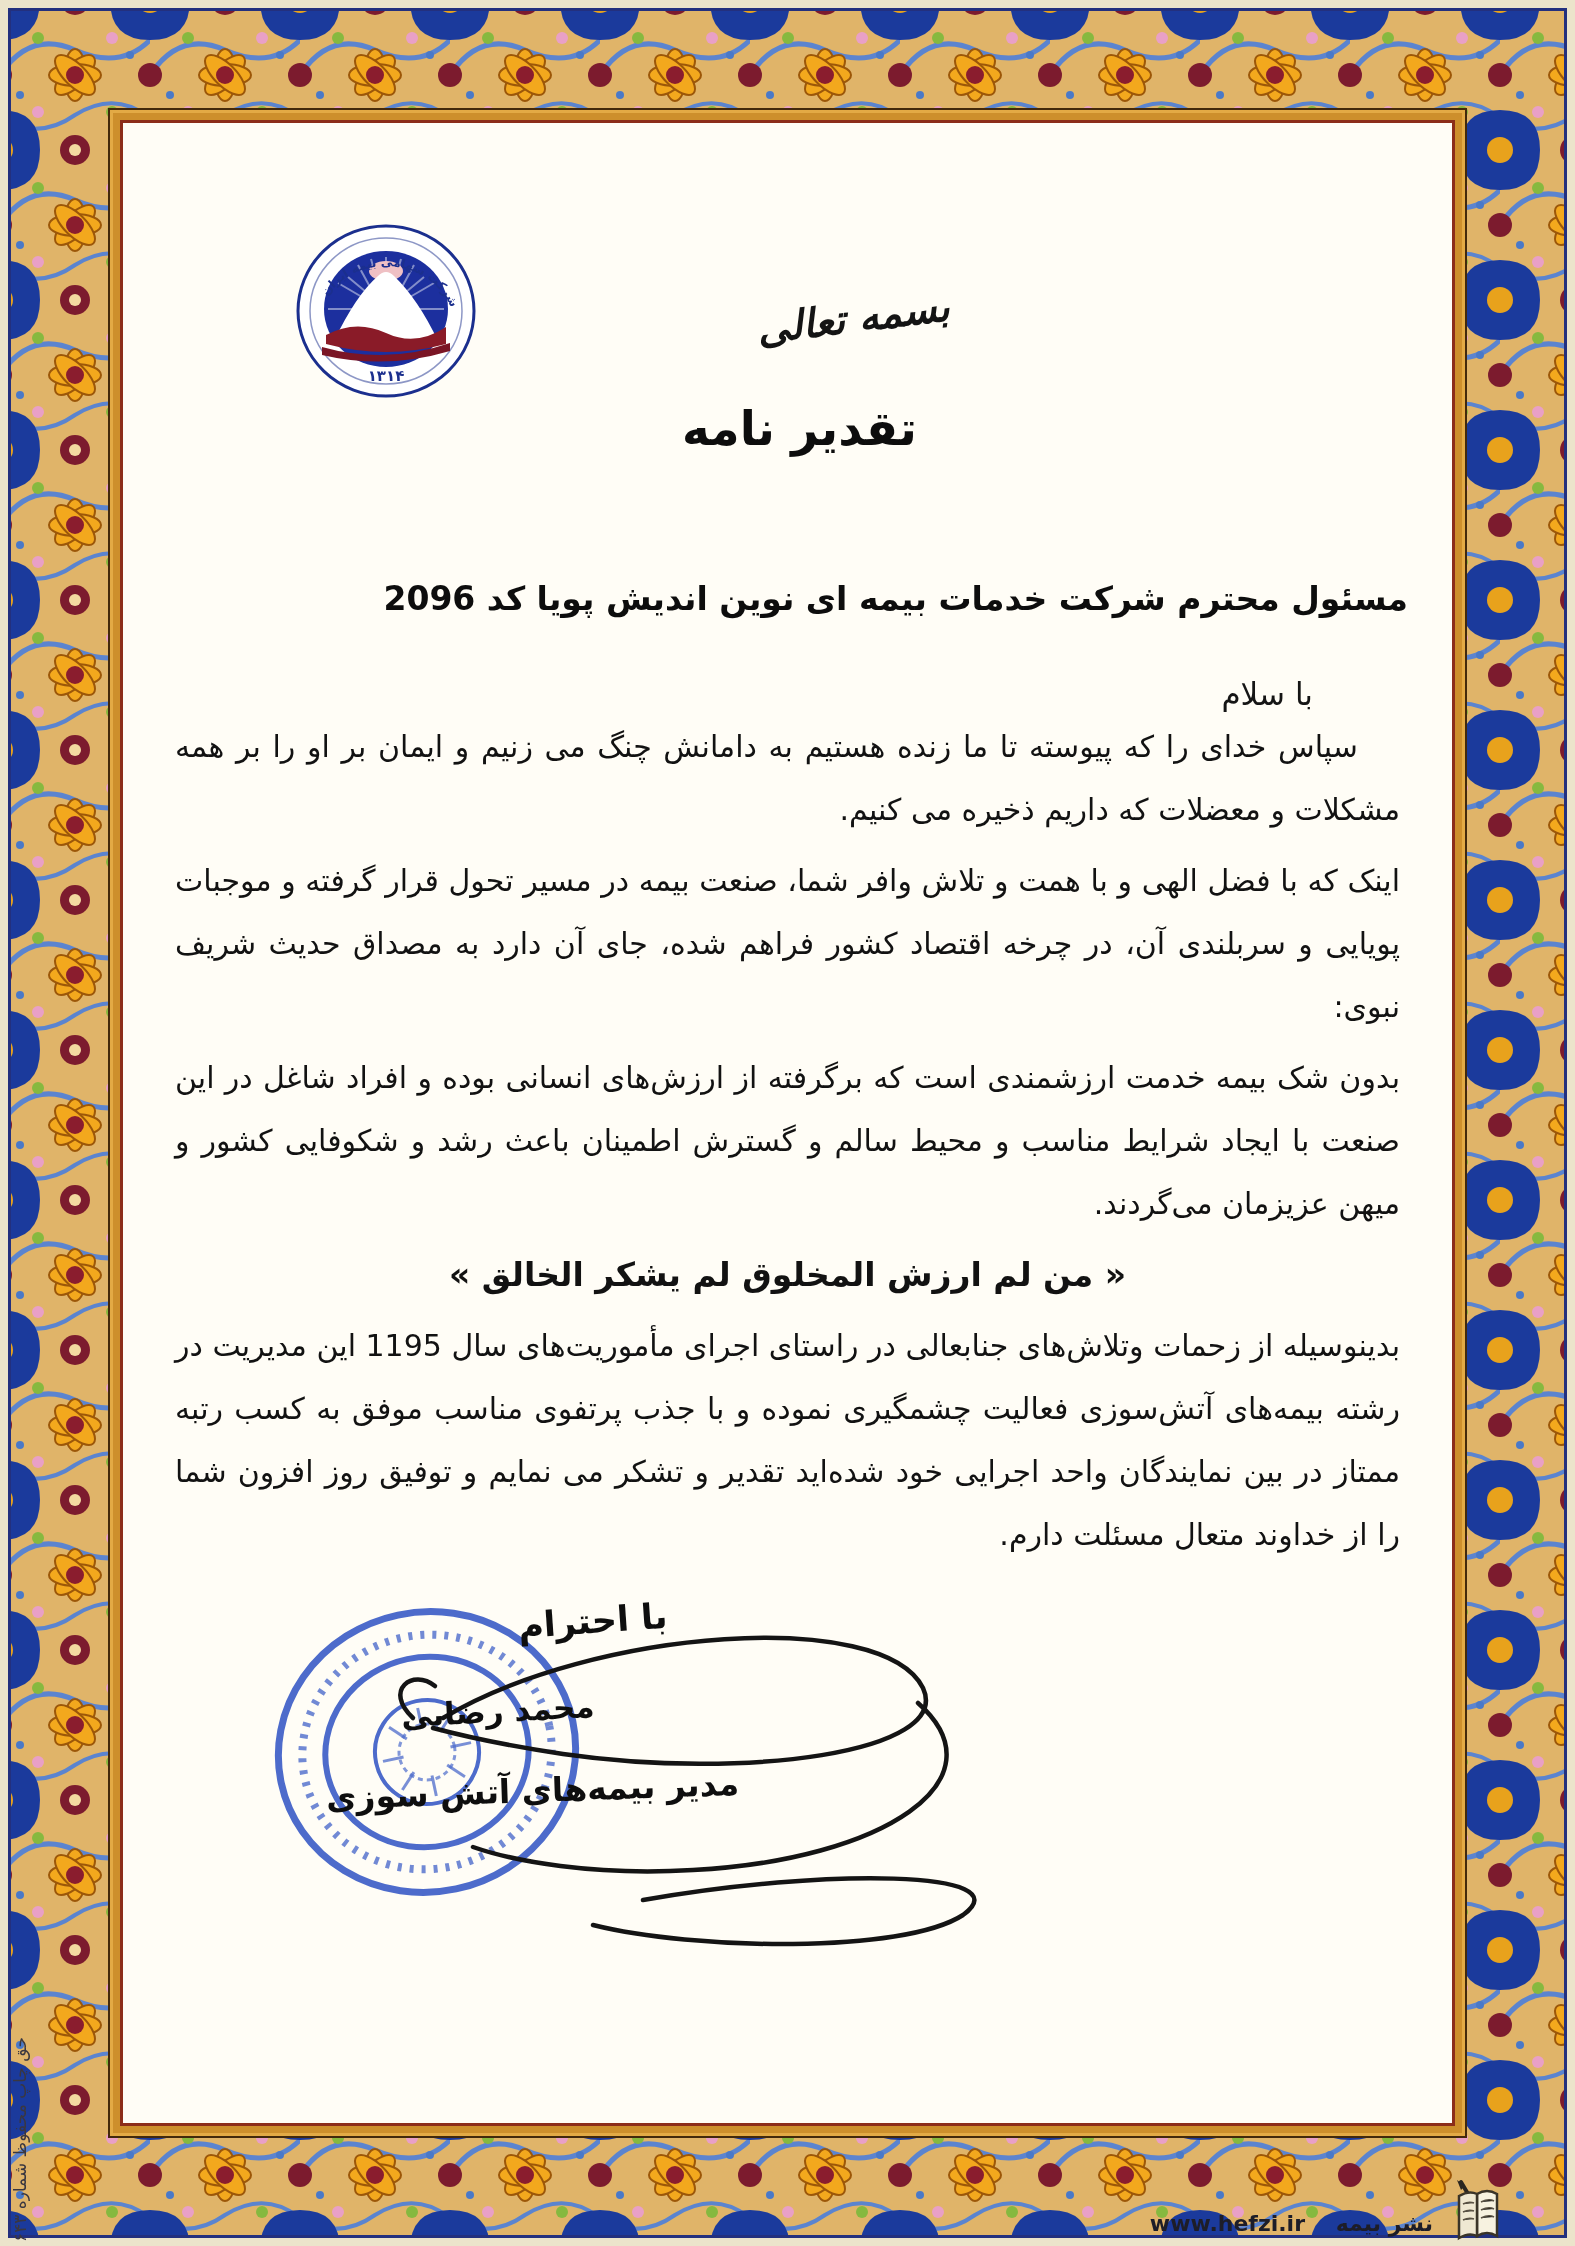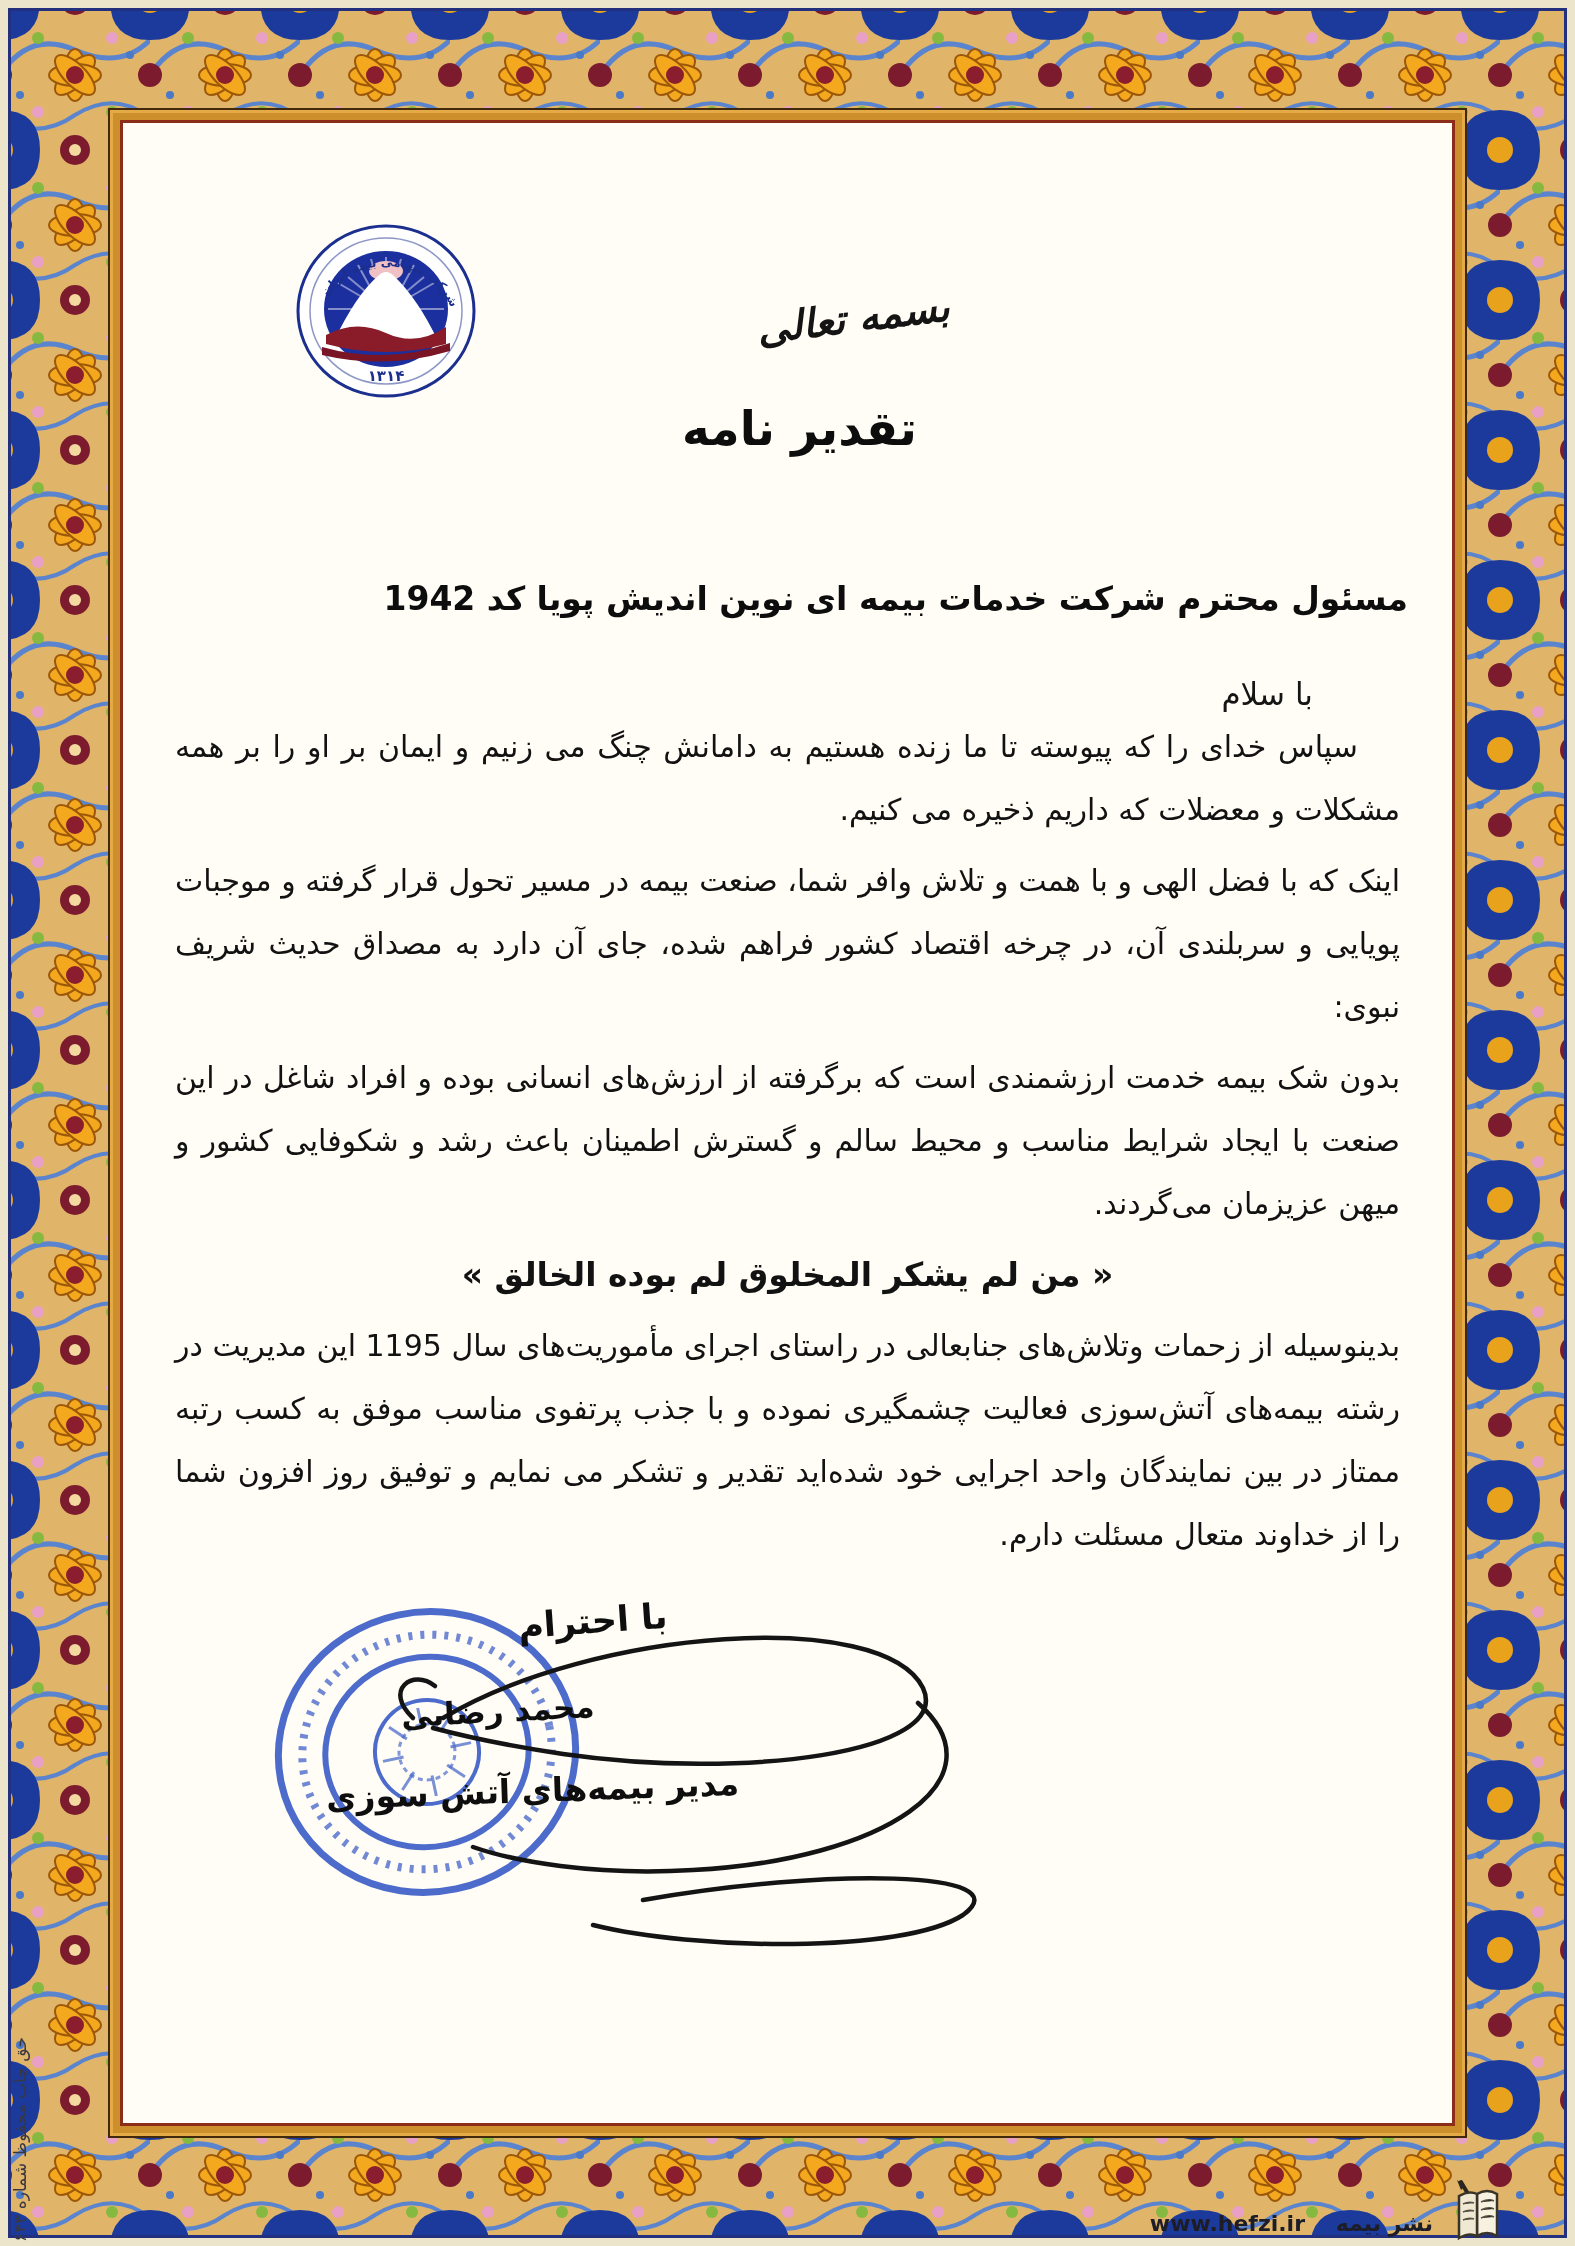--- a/index.html
+++ b/index.html
@@ -156,29 +156,29 @@
         <textPath href="#ringarc" startOffset="14%">شرکت سهامی بیمه ایران</textPath>
       </text>
       <text x="91" y="158" text-anchor="middle" font-size="15" font-weight="bold" fill="#1b2f8e">۱۳۱۴</text>
     </svg>
   </div>
 
   <div class="bismillah">بسمه تعالی</div>
 
   <div class="doc-title">تقدیر نامه</div>
 
-  <div class="addressee">مسئول محترم شرکت خدمات بیمه ای نوین اندیش پویا کد 1942</div>
+  <div class="addressee">مسئول محترم شرکت خدمات بیمه ای نوین اندیش پویا کد 2096</div>
 
   <div class="salutation">با سلام</div>
 
   <div class="body-text">
     <p class="indent">سپاس خدای را که پیوسته تا ما زنده هستیم به دامانش چنگ می زنیم و ایمان بر او را بر همه مشکلات و معضلات که داریم ذخیره می کنیم.</p>
     <p>اینک که با فضل الهی و با همت و تلاش وافر شما، صنعت بیمه در مسیر تحول قرار گرفته و موجبات پویایی و سربلندی آن، در چرخه اقتصاد کشور فراهم شده، جای آن دارد به مصداق حدیث شریف نبوی:</p>
     <p>بدون شک بیمه خدمت ارزشمندی است که برگرفته از ارزش‌های انسانی بوده و افراد شاغل در این صنعت با ایجاد شرایط مناسب و محیط سالم و گسترش اطمینان باعث رشد و شکوفایی کشور و میهن عزیزمان می‌گردند.</p>
-    <p class="hadith">« من لم یشکر المخلوق لم بوده الخالق »</p>
+    <p class="hadith">« من لم ارزش المخلوق لم یشکر الخالق »</p>
     <p>بدینوسیله از زحمات وتلاش‌های جنابعالی در راستای اجرای مأموریت‌های سال 1195 این مدیریت در رشته بیمه‌های آتش‌سوزی فعالیت چشمگیری نموده و با جذب پرتفوی مناسب موفق به کسب رتبه ممتاز در بین نمایندگان واحد اجرایی خود شده‌اید تقدیر و تشکر می نمایم و توفیق روز افزون شما را از خداوند متعال مسئلت دارم.</p>
   </div>
 
   <svg id="stamp-sign" width="800" height="430" viewBox="0 0 800 430">
     <g stroke="#2e52c4" fill="none" opacity=".85" transform="rotate(-12 164 184)">
       <ellipse cx="164" cy="184" rx="149" ry="140" stroke-width="7"></ellipse>
       <ellipse cx="164" cy="184" rx="125" ry="117" stroke-width="8" stroke-dasharray="4 8" opacity=".8"></ellipse>
       <ellipse cx="164" cy="184" rx="102" ry="95" stroke-width="6"></ellipse>
       <circle cx="164" cy="184" r="52" stroke-width="4"></circle>
       <g stroke-width="3" opacity=".75">

